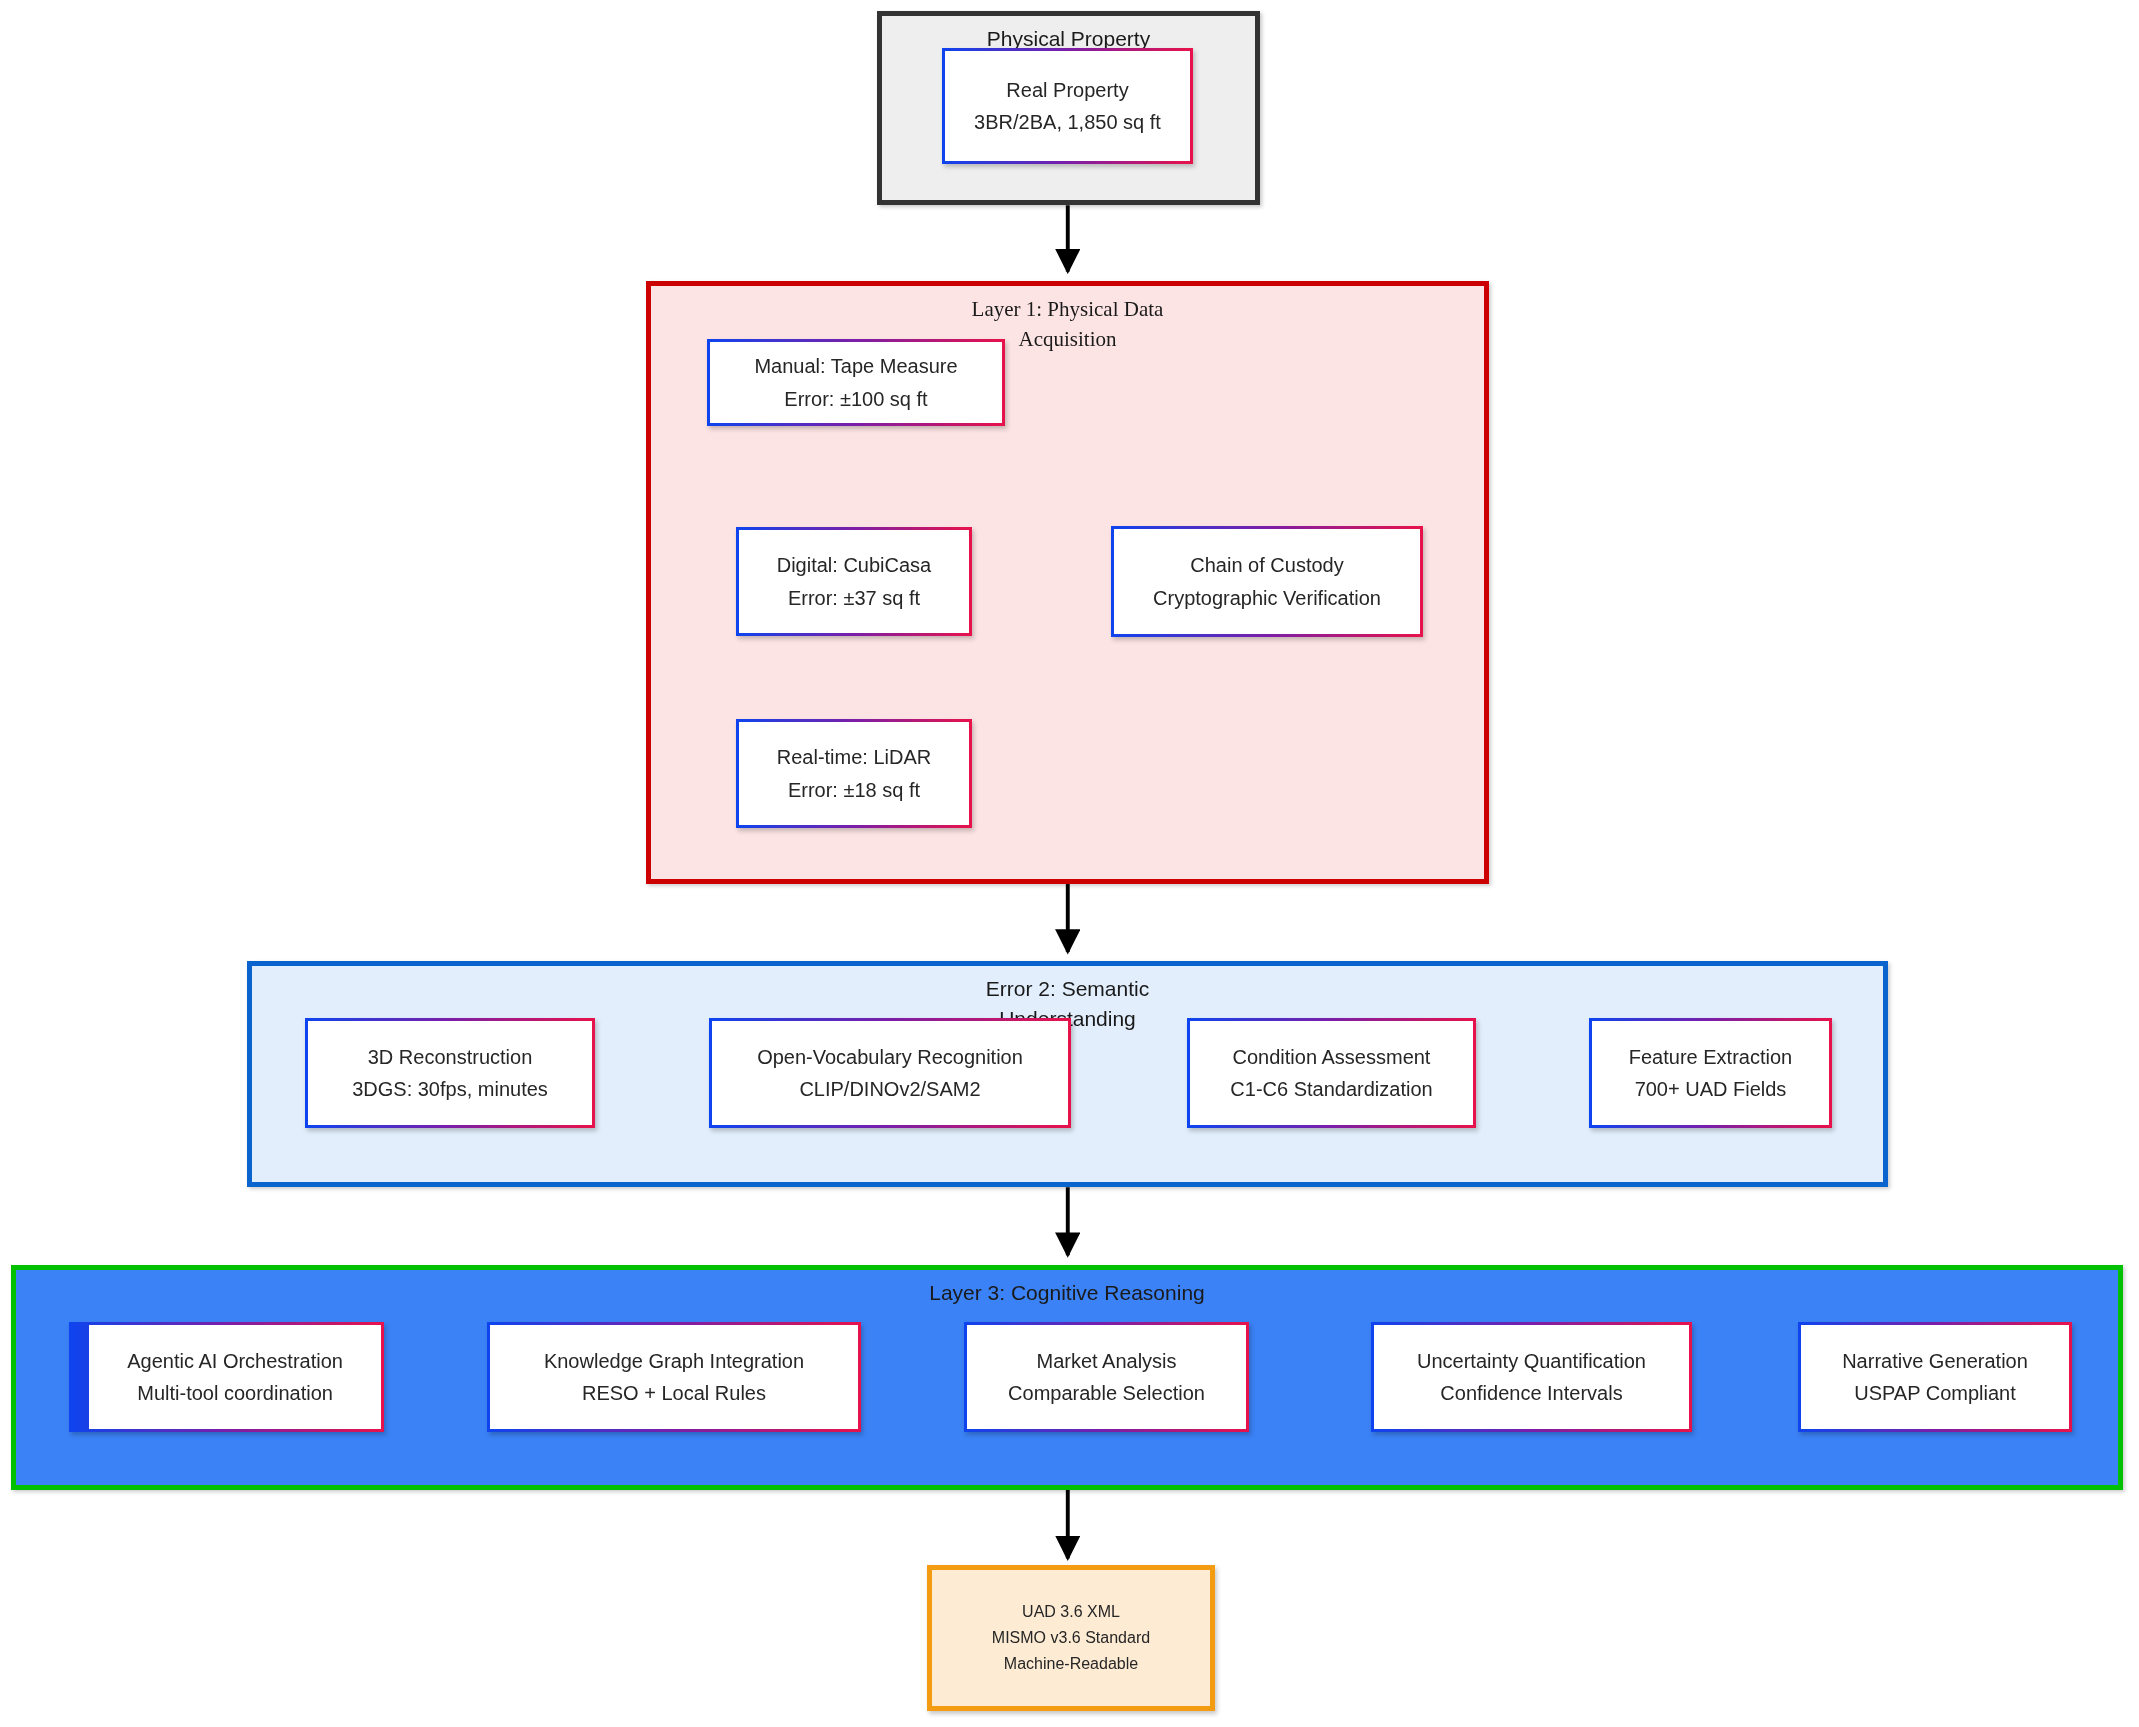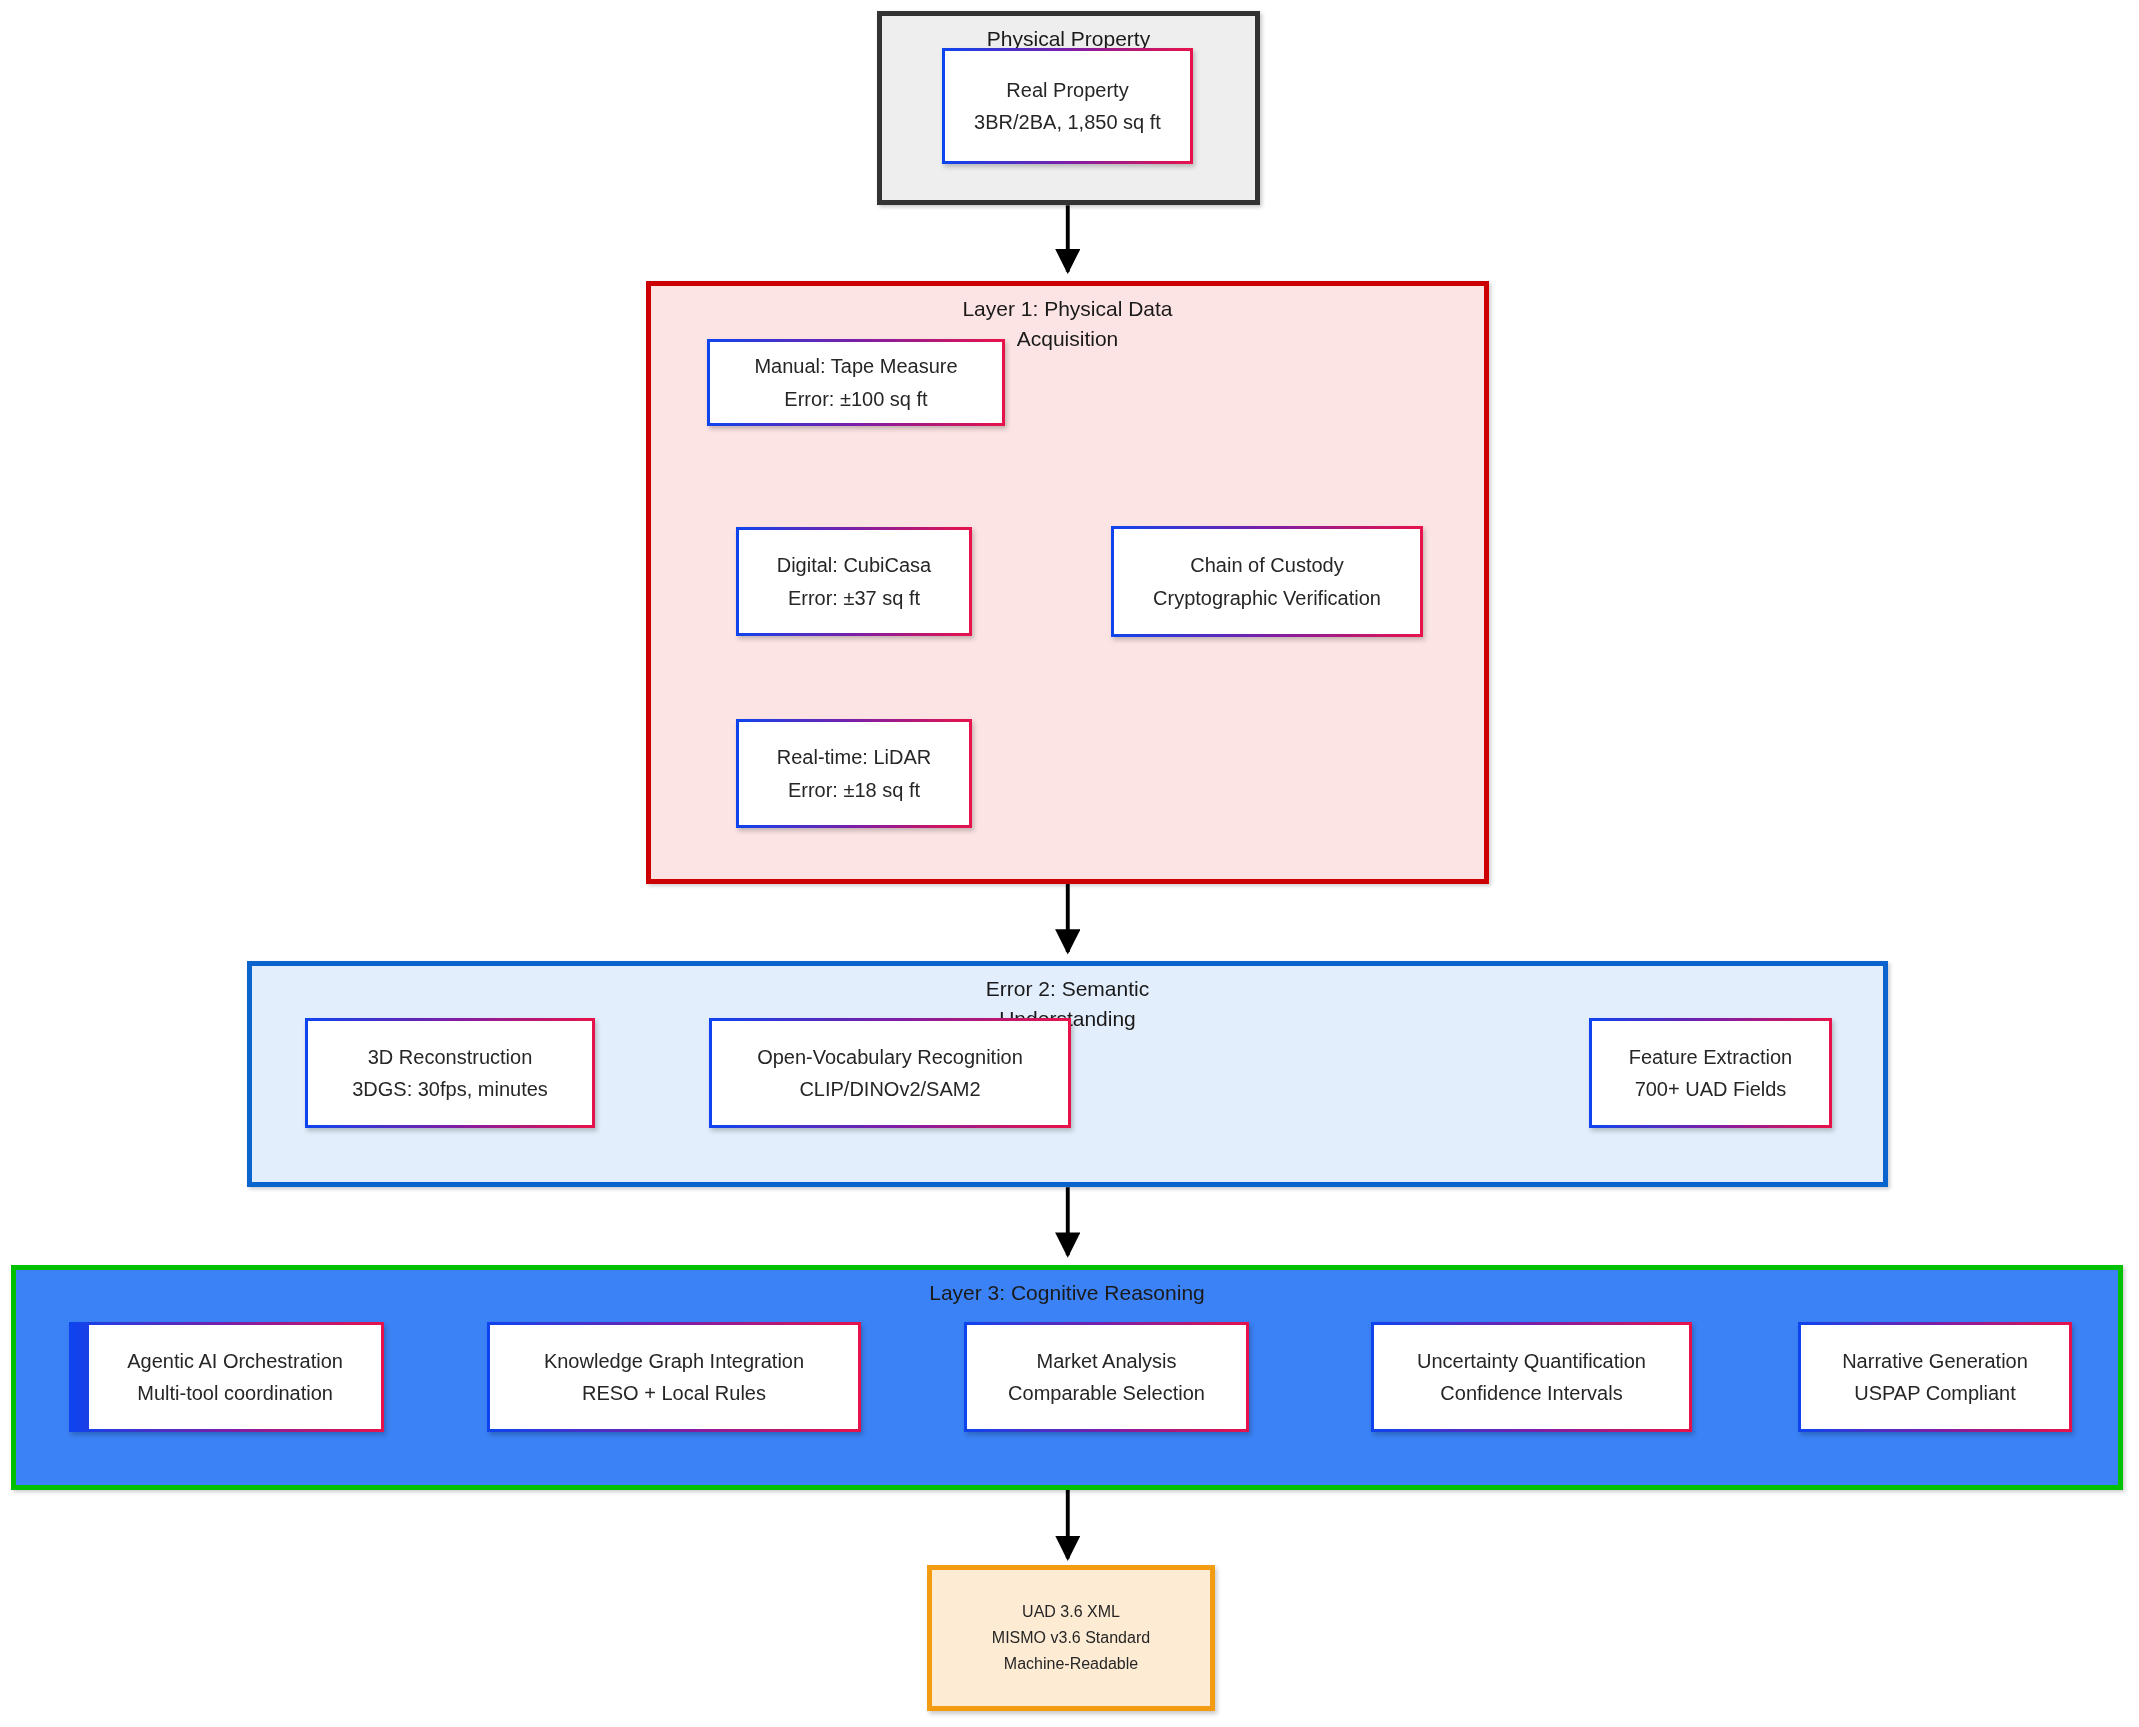--- a/index.html
+++ b/index.html
@@ -5,21 +5,21 @@
   html,body{margin:0;padding:0;background:#ffffff;}
   body{width:2140px;height:1728px;font-family:"Liberation Sans",sans-serif;overflow:hidden;}
   #stage{position:relative;width:2140px;height:1728px;}
   svg#edges{position:absolute;left:0;top:0;width:2140px;height:1728px;pointer-events:none;}
 
   
   .container{position:absolute;box-sizing:border-box;}
   .cont-label{position:absolute;width:100%;text-align:center;font-size:21px;color:#1a1a1a;line-height:1.45;}
 
   .cont-physical{background:#eeeeee;border:5px solid #333333;box-shadow:1.7px 2.2px 3.9px rgba(0,0,0,.22);}
-  .cont-l1{background:#fde4e4;border:5px solid #cc0000;box-shadow:1.7px 2.2px 3.9px rgba(0,0,0,.20);}
+  .cont-l1{background:#fde4e4;border:5px solid #cc0000;box-shadow:1.7px 2.2px 3.9px rgba(0,0,0,.20);font-family:Liberation Serif, serif;}
   .cont-l2{background:#e2eefb;border:5px solid #0b63ce;box-shadow:1.7px 2.2px 3.9px rgba(0,0,0,.20);}
   .cont-l3{background:#3b82f6;border:5px solid #00c000;box-shadow:1.7px 2.2px 3.9px rgba(0,0,0,.20);}
 
   
   .node{position:absolute;box-sizing:border-box;padding:2.8px;
         background-image:linear-gradient(90deg,#0d44ef 0%,#7b1ea8 50%,#e8124a 100%);
         box-shadow:2.2px 2.8px 4.5px rgba(0,0,0,.22);}
   .node-inner{width:100%;height:100%;background:#ffffff;display:flex;flex-direction:column;
         align-items:center;justify-content:center;}
   .node-line{font-size:20px;color:#262626;line-height:1.62;white-space:nowrap;}
@@ -125,20 +125,26 @@
     </div>
   </div>
 
   <div class="node" style="left:709px;top:1018px;width:362px;height:110px;">
     <div class="node-inner">
       <div class="node-line">Open-Vocabulary Recognition</div>
       <div class="node-line">CLIP/DINOv2/SAM2</div>
     </div>
   </div>
 
+  <div class="node" style="left:1187px;top:1018px;width:289px;height:110px;">
+    <div class="node-inner">
+      <div class="node-line">Condition Assessment</div>
+      <div class="node-line">C1-C6 Standardization</div>
+    </div>
+  </div>
 
   <div class="node" style="left:1589px;top:1018px;width:243px;height:110px;">
     <div class="node-inner">
       <div class="node-line">Feature Extraction</div>
       <div class="node-line">700+ UAD Fields</div>
     </div>
   </div>
 
   <div class="container cont-l3" style="left:11px;top:1265px;width:2112px;height:225px;">
     <div class="cont-label" style="top:7.8px;">

